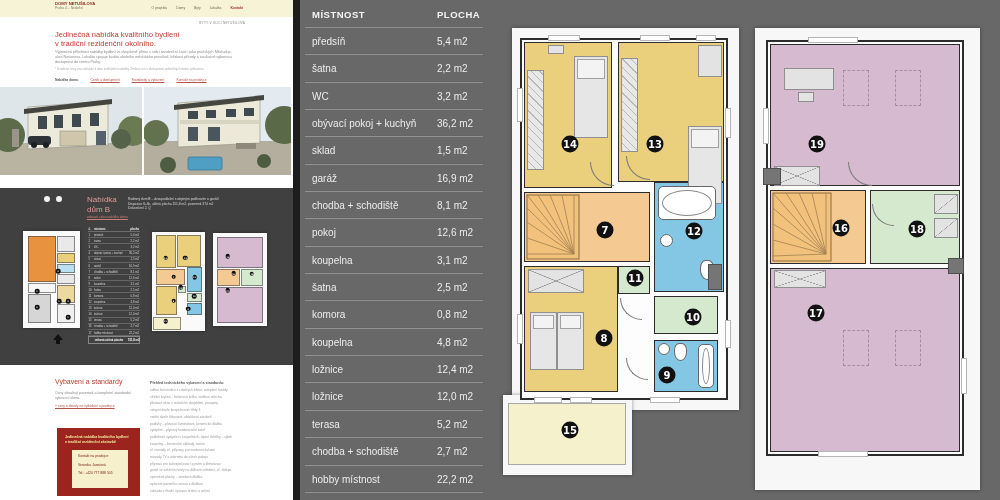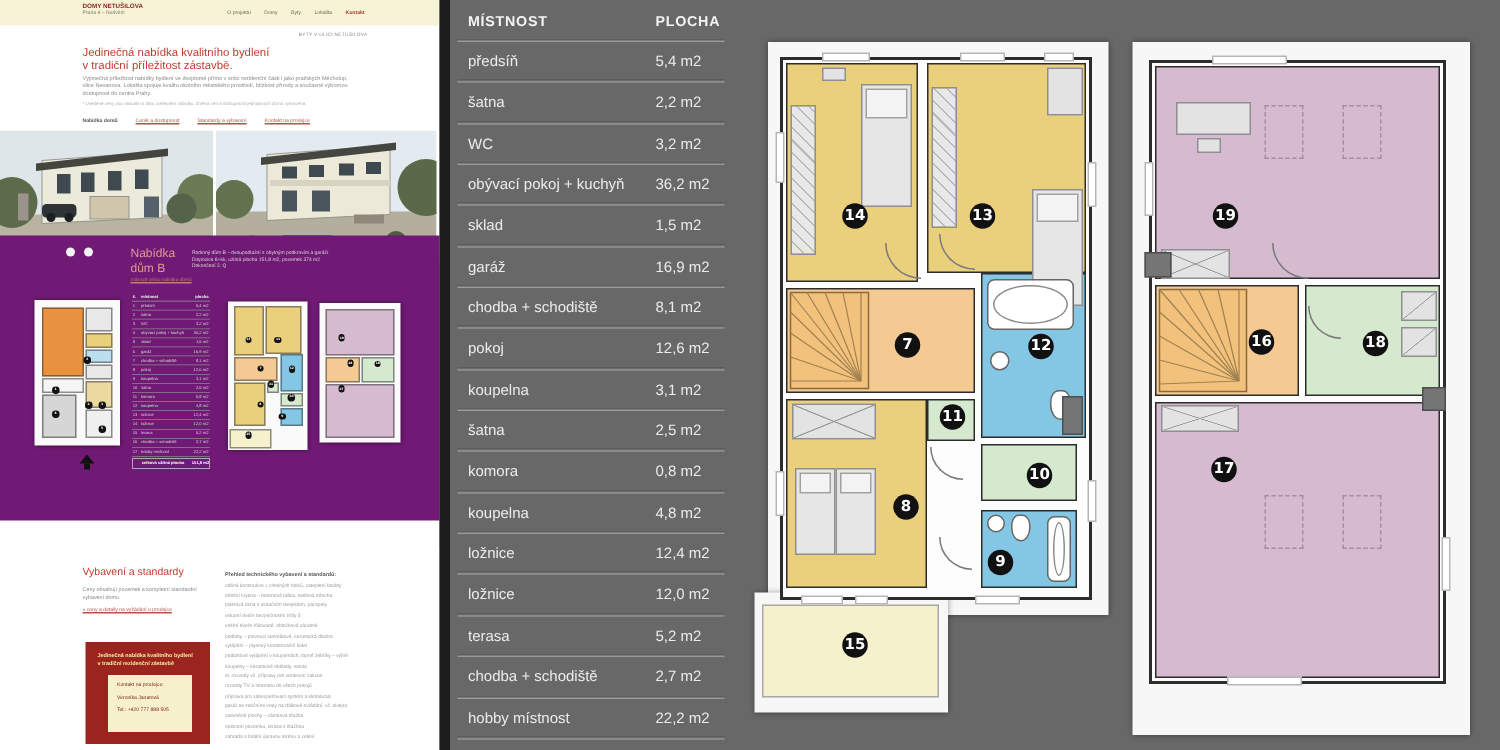--- a/index.html
+++ b/index.html
@@ -19,21 +19,21 @@
   .breadcrumb{position:absolute;right:48px;top:21px;font-size:3.2px;color:#8a8a8a;letter-spacing:.2px;}
   .hero-title{position:absolute;left:55px;top:30px;font-size:7.6px;line-height:9.2px;color:#c03a2e;}
   .hero-para{position:absolute;left:55px;top:50px;width:178px;font-size:3.7px;line-height:5px;color:#8a8a8a;}
   .hero-note{position:absolute;left:55px;top:67px;width:170px;font-size:3px;line-height:4px;color:#adadad;}
   .hero-links{position:absolute;left:55px;top:78px;display:flex;gap:12px;}
   .hero-links span{font-size:3.4px;color:#b5524a;text-decoration:underline;}
   .hero-links span:first-child{color:#555;font-weight:bold;text-decoration:none;}
   .photos{position:absolute;left:0;top:87px;width:293px;height:88px;display:flex;gap:2px;background:#fff;}
 
   
-  .offer-section{position:absolute;left:0;top:157px;width:342px;height:190px;background:#701a75;}
+  .offer-section{position:absolute;left:0;top:188px;width:342px;height:190px;background:#404040;}
   .slider-dots{position:absolute;left:44px;top:8px;display:flex;gap:6px;}
   .dot{width:6px;height:6px;border-radius:50%;background:#f2f2f2;}
   .offer-title{position:absolute;left:87px;top:7px;font-size:8px;line-height:9.6px;color:#dc9c94;}
   .offer-link{position:absolute;left:87px;top:27px;font-size:3.2px;color:#c87c74;text-decoration:underline;}
   .offer-address{position:absolute;left:128px;top:9px;font-size:3.3px;line-height:4.6px;color:#d9d9d9;width:100px;}
 
   .mini-plan{position:absolute;background:#fafafa;box-shadow:0 0 3px rgba(0,0,0,.45);}
   .mini-plan .cell{position:absolute;border:1px solid rgba(55,55,55,.55);}
   .mp-ground{left:23px;top:43px;width:57px;height:97px;}
   .mp-first{left:152px;top:44px;width:53px;height:99px;}
@@ -136,21 +136,21 @@
           <span>Byty</span>
           <span>Lokalita</span>
           <span>Kontakt</span>
         </div>
     </div>
 
     <div class="breadcrumb">BYTY V ULICI NETUŠILOVA</div>
 
     <div class="hero-title">
       <div>Jedinečná nabídka kvalitního bydlení</div>
-      <div>v tradiční příležitost zástavbě.</div>
+      <div>v tradiční rezidenční okolního.</div>
     </div>
     <div class="hero-para">Výjimečná příležitost nabídky bydlení ve dvojdomě přímo v srdci rezidenční části i jako pražských Měcholup, ulice Nevanova. Lokalita spojuje kvalitu okolního městského prostředí, blízkost přírody a současně výbornou dostupnost do centra Prahy.</div>
     <div class="hero-note">* Uvedené ceny jsou aktuální k datu zveřejnění nabídky. Změna cen a dostupnosti jednotlivých domů vyhrazena.</div>
     <div class="hero-links">
         <span>Nabídka domů</span>
         <span>Ceník a dostupnost</span>
         <span>Standardy a vybavení</span>
         <span>Kontakt na prodejce</span>
       </div>
 

